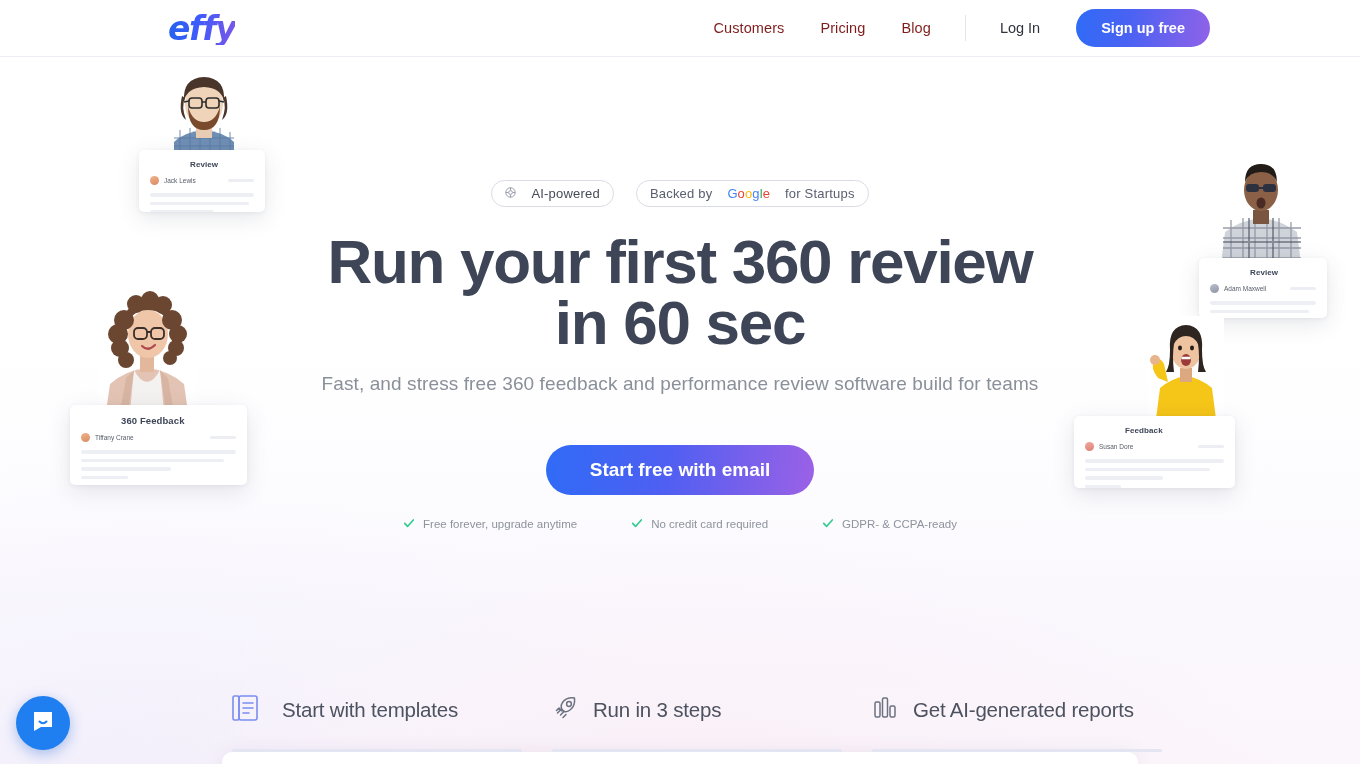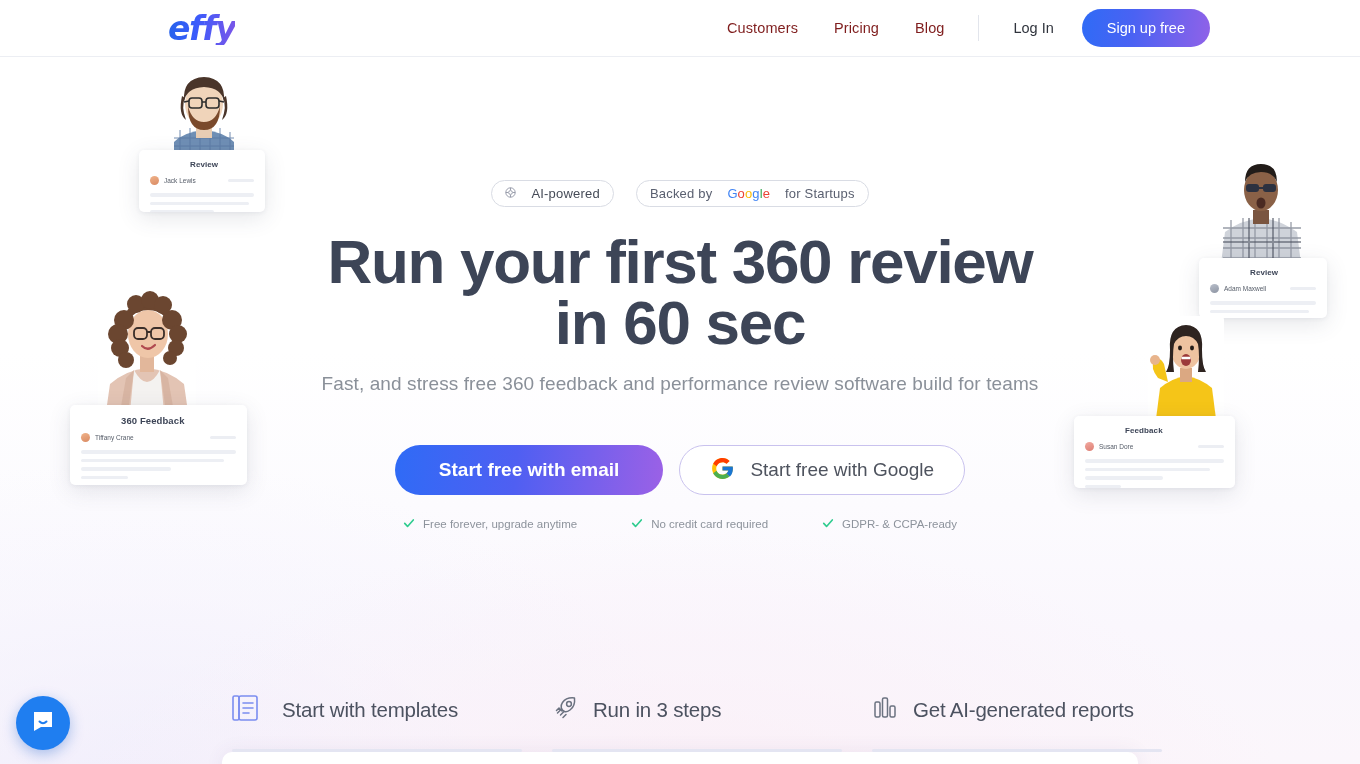--- a/index.html
+++ b/index.html
@@ -66,30 +66,30 @@
   }
   .nav-divider {
     width: 1px; height: 26px;
     background: #e2e5ec;
     margin: 0 34px;
   }
   .login-link {
     font-size: 14.5px;
     color: #30343d;
     cursor: pointer;
-    margin-right: 28px;
+    margin-right: 36px;
     white-space: nowrap;
   }
   .signup-btn {
     border: none;
     border-radius: 999px;
     padding: 11px 25px;
     font-family: "Liberation Sans", sans-serif;
     font-size: 14.5px;
-    font-weight: 400;
+    font-weight: 700;
     color: #fff;
     background: linear-gradient(95deg, #2f6bf6 0%, #4a62f3 40%, #8f62e8 100%);
     cursor: pointer;
     white-space: nowrap;
   }
 
   
   .hero {
     position: relative;
     z-index: 20;
@@ -530,31 +530,20 @@
         <span class="badge-sub">for Startups</span>
       </div>
 
     </div>
 
     <h1 class="headline">Run your first 360 review in 60 sec</h1>
     <p class="subhead">Fast, and stress free 360 feedback and performance review software build for teams</p>
 
     <div class="cta-row">
       <button class="cta-primary">Start free with email</button>
-      <button class="cta-google">
-        <span>
-          <svg width="25" height="25" viewBox="0 0 48 48" aria-hidden="true">
-            <path fill="#FFC107" d="M43.6 20.1H42V20H24v8h11.3C33.7 32.7 29.2 36 24 36c-6.6 0-12-5.4-12-12s5.4-12 12-12c3.1 0 5.8 1.2 7.9 3.1l5.7-5.7C34.1 6.1 29.3 4 24 4 13 4 4 13 4 24s9 20 20 20 20-9 20-20c0-1.3-.1-2.6-.4-3.9z"></path>
-            <path fill="#FF3D00" d="M6.3 14.7l6.6 4.8C14.7 15.1 19 12 24 12c3.1 0 5.8 1.2 7.9 3.1l5.7-5.7C34.1 6.1 29.3 4 24 4 16.3 4 9.7 8.3 6.3 14.7z"></path>
-            <path fill="#4CAF50" d="M24 44c5.2 0 9.9-2 13.4-5.2l-6.2-5.2C29.2 35.1 26.7 36 24 36c-5.2 0-9.6-3.3-11.3-7.9l-6.5 5C9.5 39.6 16.2 44 24 44z"></path>
-            <path fill="#1976D2" d="M43.6 20.1H42V20H24v8h11.3c-.8 2.3-2.3 4.3-4.1 5.6l6.2 5.2C37 41.2 44 36 44 24c0-1.3-.1-2.6-.4-3.9z"></path>
-          </svg>
-        </span>
-        <span class="cta-google-label">Start free with Google</span>
-      </button>
     </div>
 
     <div class="features">
       <div class="feature">
         <span class="check">
           <svg width="12" height="12" viewBox="0 0 14 14" aria-hidden="true">
               <path d="M2 7.5 L5.3 11 L12 3.4" fill="none" stroke="#2ecc8f" stroke-width="1.9" stroke-linecap="round" stroke-linejoin="round"></path>
             </svg>
         </span>
         <span>Free forever, upgrade anytime</span>

